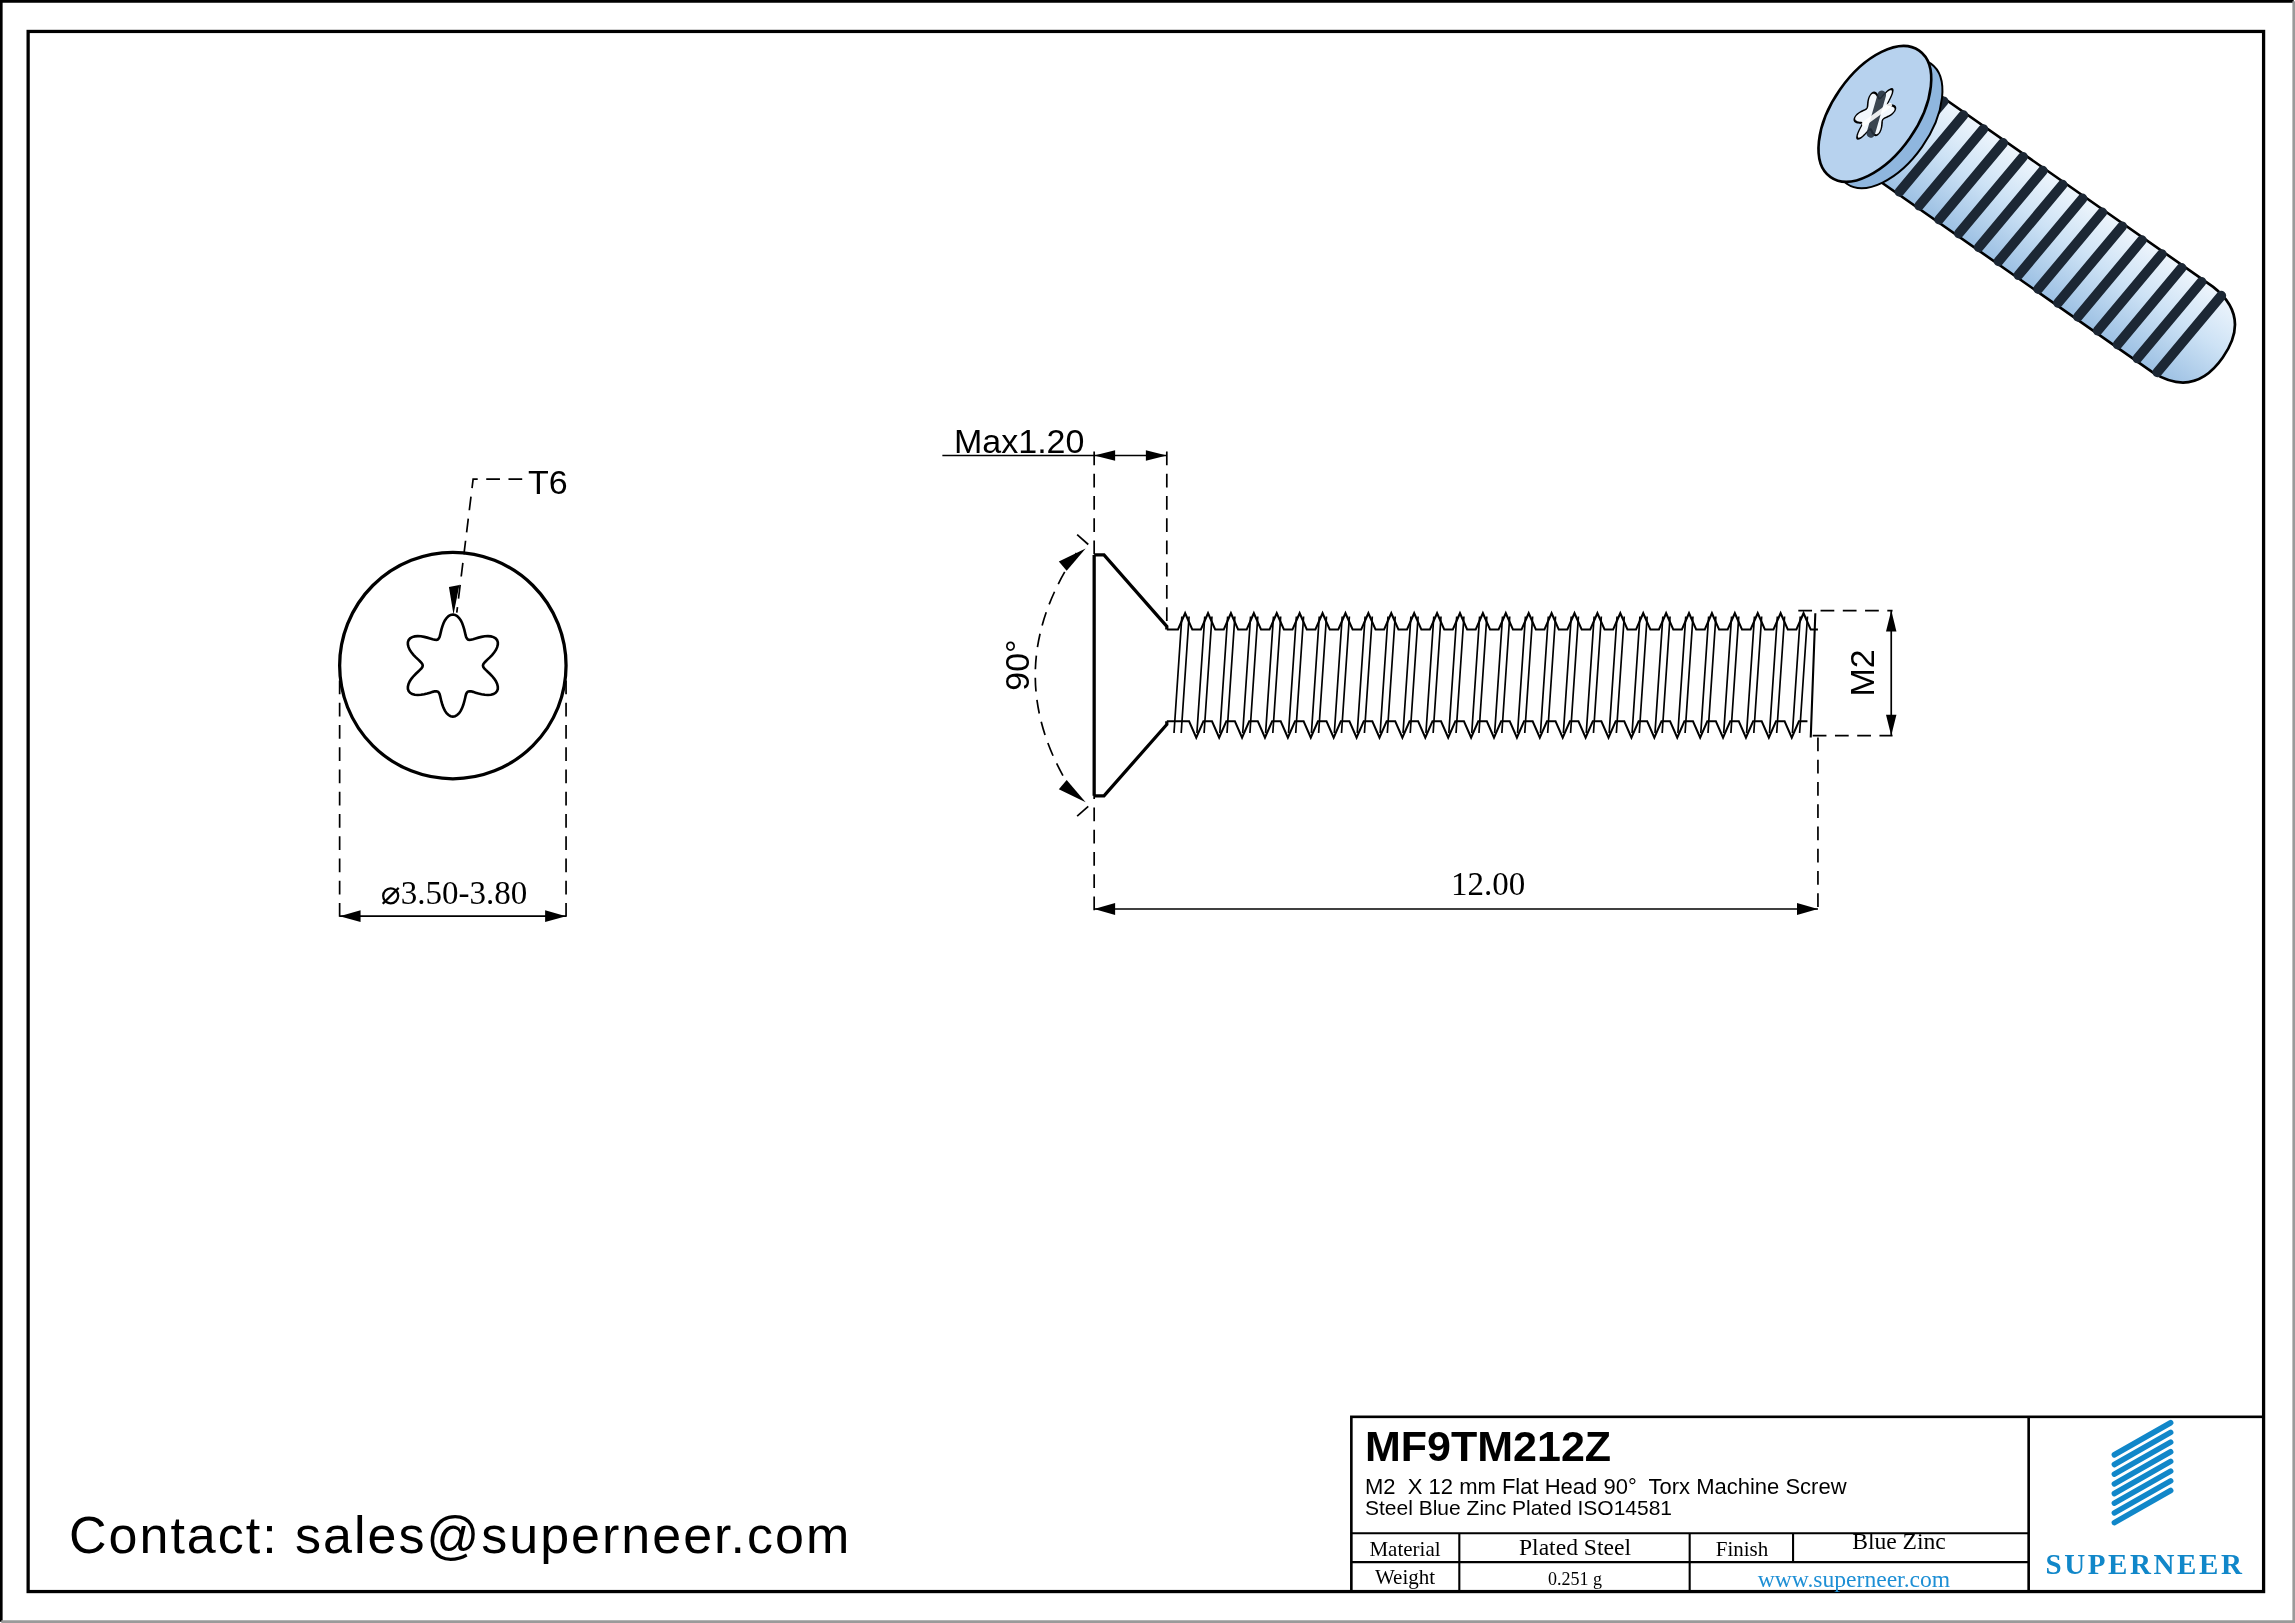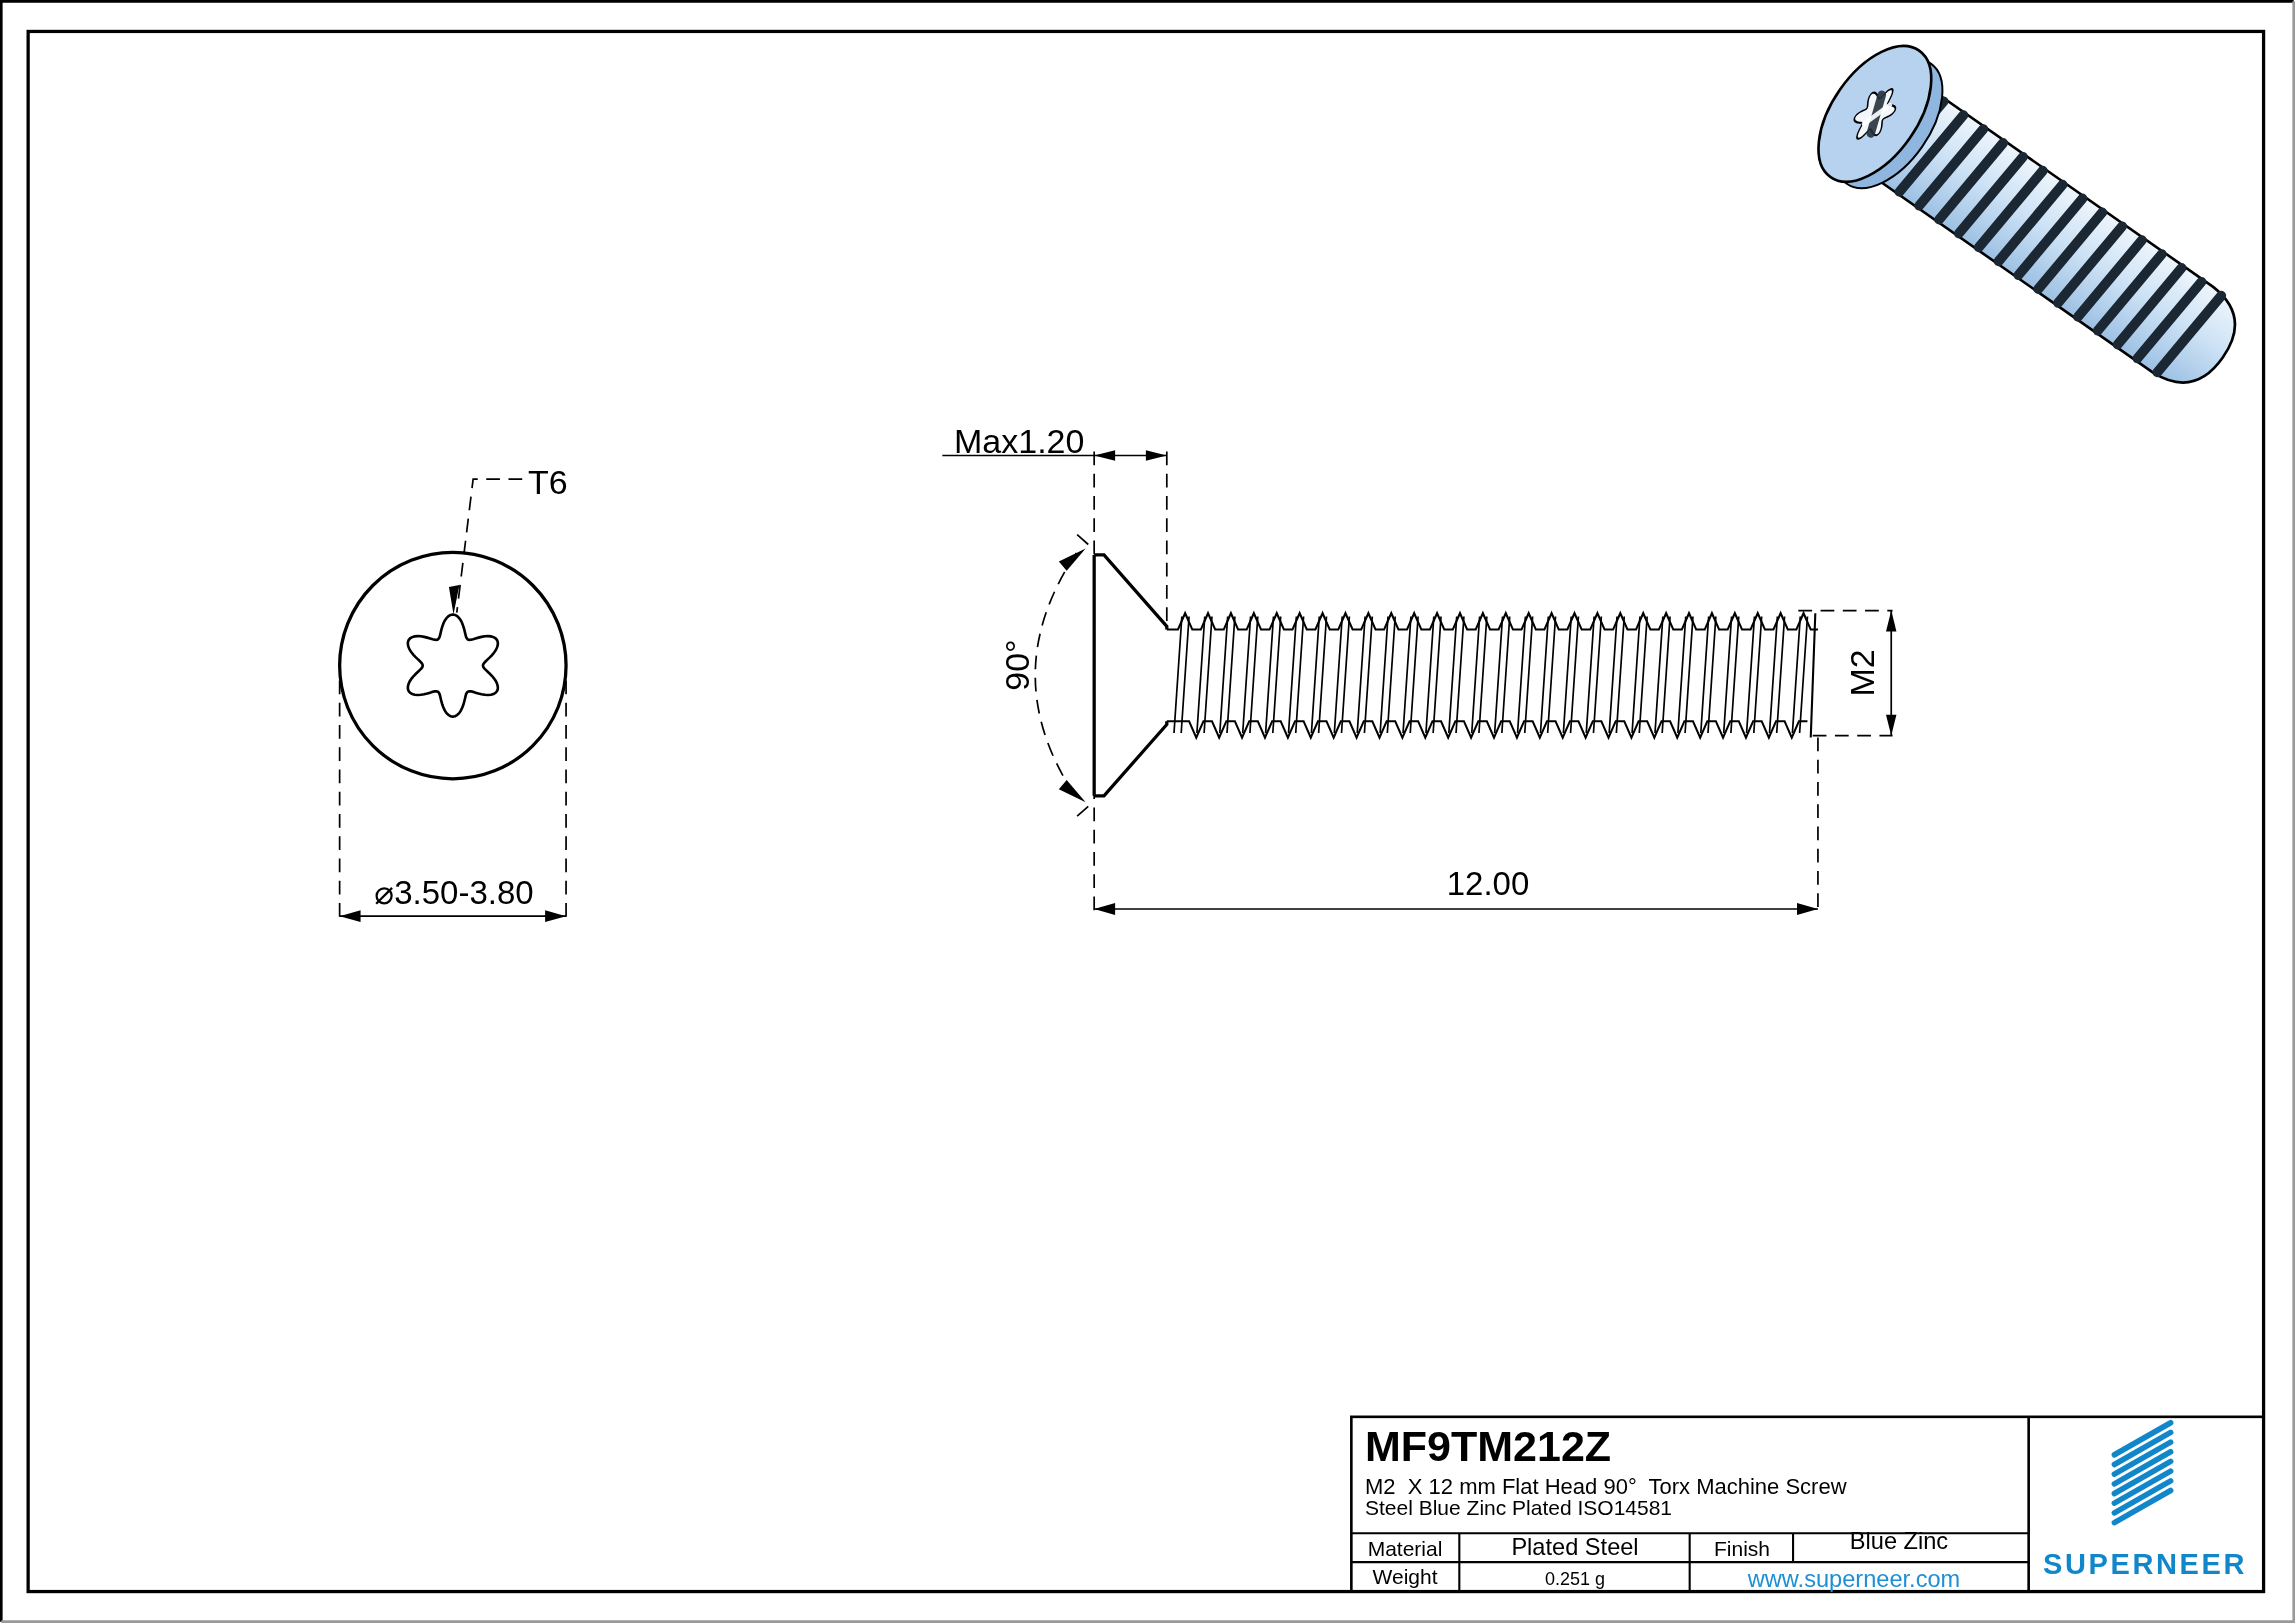--- a/index.html
+++ b/index.html
@@ -10,21 +10,21 @@
   svg.geom{position:absolute;left:0;top:0;}
   
   .s5{stroke:var(--line,#000);stroke-width:5;fill:none;}
   .s4{stroke:var(--line,#000);stroke-width:4;fill:none;}
   .s3{stroke:var(--line,#000);stroke-width:3.2;fill:none;}
   .s25{stroke:var(--line,#000);stroke-width:2.6;fill:none;}
   .dash{stroke-dasharray:21 13;}
   .fillk{fill:var(--line,#000);stroke:none;}
   
   .t{position:absolute;color:#000;white-space:pre;line-height:1.05;}
-  .ctr{transform:translate(-50%,-50%);}
+  .ctr{transform:translate(-50%,-50%);font-family:Liberation Serif, serif;}
   .rot{transform:translate(-50%,-50%) rotate(-90deg);}
   .dim{font-size:33px;}
   .bold{font-weight:bold;}
   .accent{color:var(--accent,#1187c9);}
   .link{color:var(--link,#1e8fd5);}
 </style>
 </head>
 <body>
 
 <div class="sheet">
@@ -135,20 +135,21 @@
   <div class="t dim ctr" style="left:454px;top:893px;">⌀3.50-3.80</div>
 
   <div class="t" style="left:954px;top:424px;font-size:34px;">Max1.20</div>
 
   <div class="t rot" style="left:1018px;top:665px;font-size:34px;">90°</div>
 
   <div class="t rot" style="left:1863px;top:673px;font-size:34px;">M2</div>
 
   <div class="t dim ctr" style="left:1456px;top:884px;margin-left:32px;">12.00</div>
 
+  <div class="t" style="left:69px;top:1508px;font-size:52px;letter-spacing:2px;">Contact: sales@superneer.com</div>
 
   <div class="t bold" style="left:1365px;top:1424px;font-size:43px;">MF9TM212Z</div>
   <div class="t" style="left:1365px;top:1475px;font-size:22px;">M2  X 12 mm Flat Head 90°  Torx Machine Screw</div>
   <div class="t" style="left:1365px;top:1497px;font-size:21px;">Steel Blue Zinc Plated ISO14581</div>
 
   <div class="t ctr" style="left:1405px;top:1549px;font-size:21px;">Material</div>
   <div class="t ctr" style="left:1575px;top:1547px;font-size:23.6px;">Plated Steel</div>
   <div class="t ctr" style="left:1742px;top:1549px;font-size:21px;">Finish</div>
   <div class="t ctr" style="left:1899px;top:1541px;font-size:23.6px;">Blue Zinc</div>
   <div class="t ctr" style="left:1405px;top:1577px;font-size:21px;">Weight</div>

